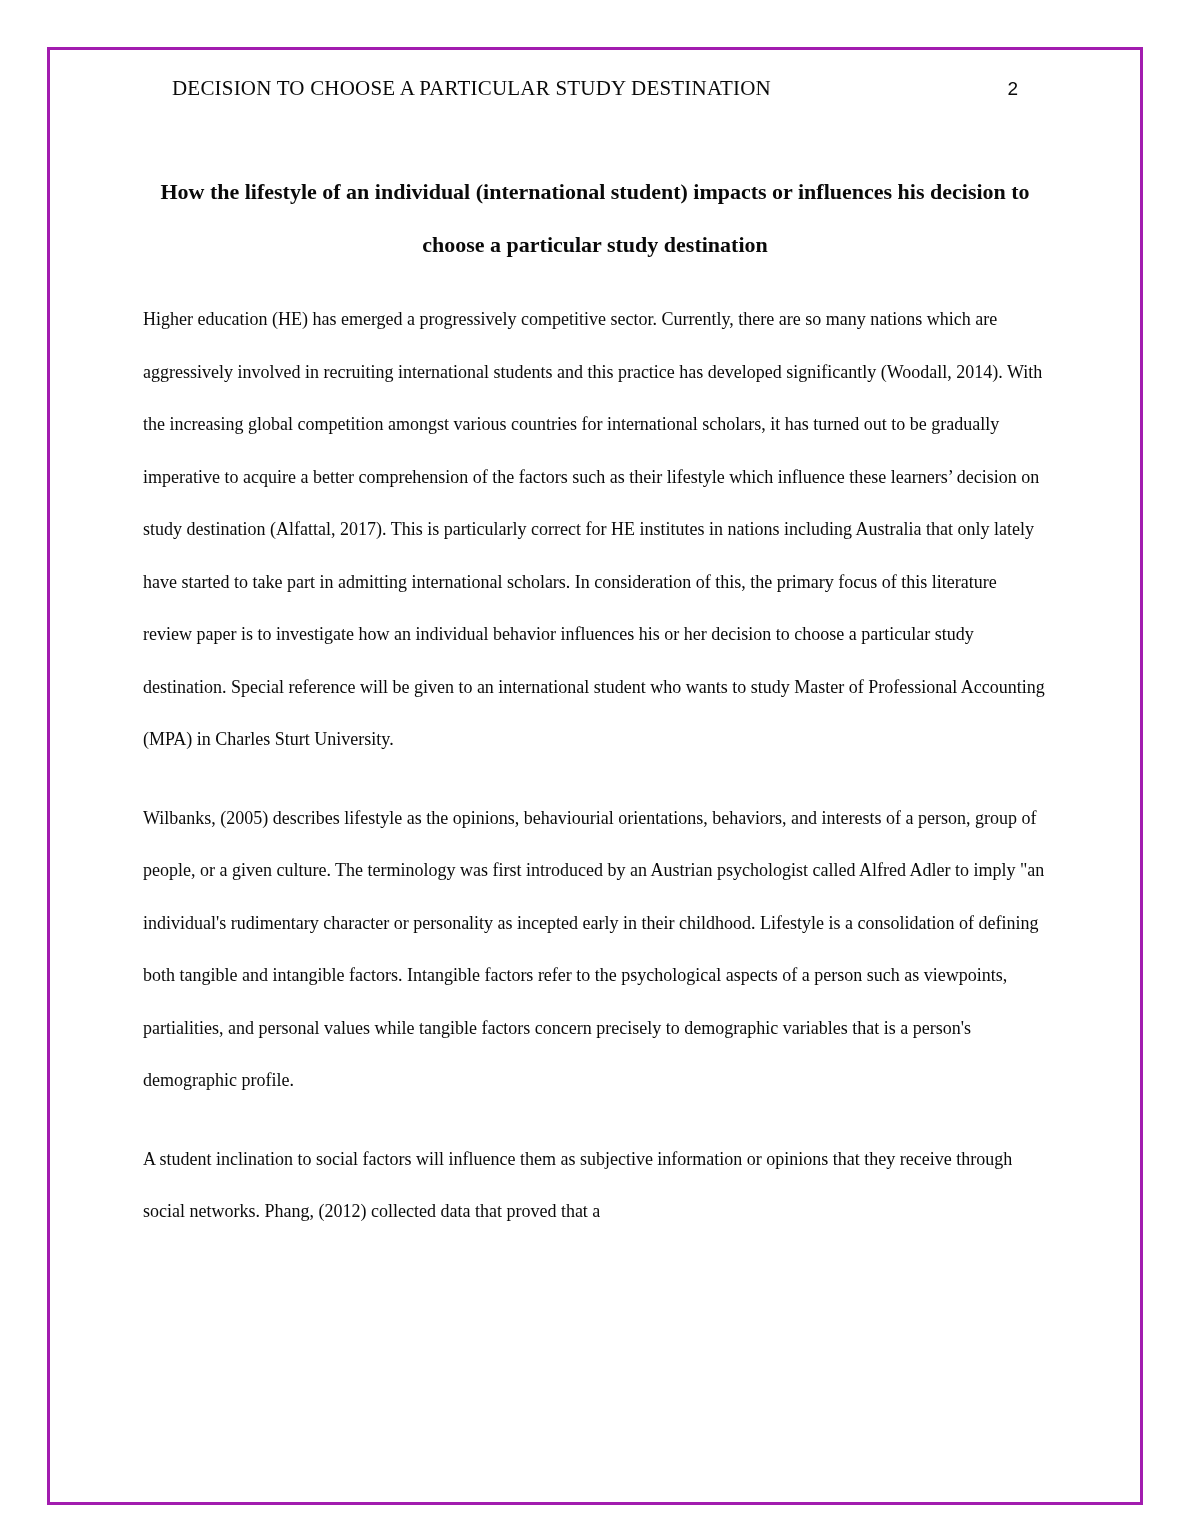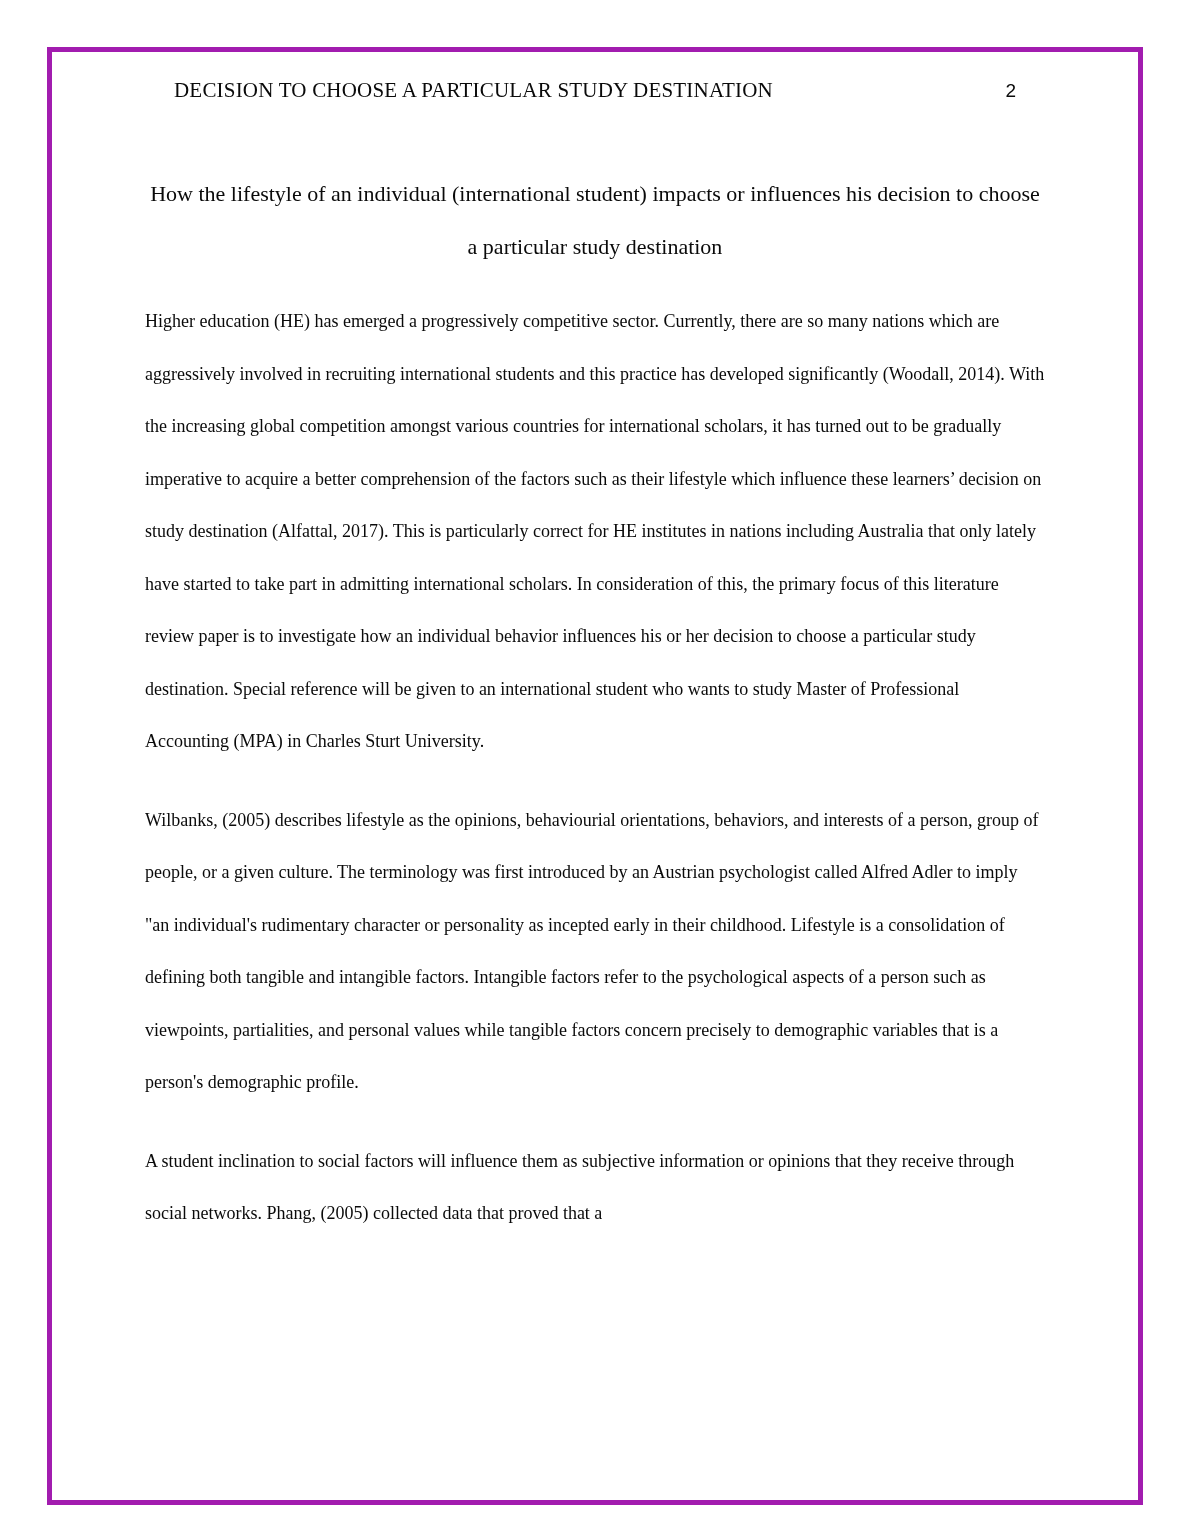--- a/index.html
+++ b/index.html
@@ -14,21 +14,21 @@
     font-family: "Liberation Serif", serif;
     color: #0a0a0a;
     -webkit-font-smoothing: antialiased;
   }
   .page-frame {
     position: absolute;
     left: 47px;
     top: 47px;
     width: 1096px;
     height: 1458px;
-    border: 5px solid #a21caf;
+    border: 3px solid #a21caf;
     box-sizing: border-box;
     background: #ffffff;
     overflow: hidden;
   }
   .content {
     padding: 0 93px;
   }
   .page-header {
     display: flex;
     justify-content: space-between;
@@ -43,21 +43,21 @@
     white-space: nowrap;
   }
   .page-number {
     margin-right: 29px;
     font-family: "Liberation Sans", sans-serif;
     font-size: 19px;
   }
   .doc-title {
     margin: 62px auto 0 auto;
     font-size: 22px;
-    font-weight: normal;
+    font-weight: bold;
     text-align: center;
     line-height: 53px;
     max-width: 908px;
   }
   .body-text {
     margin-top: 22px;
   }
   .body-text p {
     font-size: 18px;
     line-height: 52.5px;
@@ -74,17 +74,17 @@
     <div class="page-header">
       <span class="running-head">DECISION TO CHOOSE A PARTICULAR STUDY DESTINATION</span>
       <span class="page-number">2</span>
     </div>
 
     <h1 class="doc-title">How the lifestyle of an individual (international student) impacts or influences his decision to choose a particular study destination</h1>
 
     <div class="body-text">
       <p>Higher education (HE) has emerged a progressively competitive sector. Currently, there are so many nations which are aggressively involved in recruiting international students and this practice has developed significantly (Woodall, 2014). With the increasing global competition amongst various countries for international scholars, it has turned out to be gradually imperative to acquire a better comprehension of the factors such as their lifestyle which influence these learners’ decision on study destination (Alfattal, 2017). This is particularly correct for HE institutes in nations including Australia that only lately have started to take part in admitting international scholars. In consideration of this, the primary focus of this literature review paper is to investigate how an individual behavior influences his or her decision to choose a particular study destination. Special reference will be given to an international student who wants to study Master of Professional Accounting (MPA) in Charles Sturt University.</p>
       <p>Wilbanks, (2005) describes lifestyle as the opinions, behaviourial orientations, behaviors, and interests of a person, group of people, or a given culture. The terminology was first introduced by an Austrian psychologist called Alfred Adler to imply "an individual's rudimentary character or personality as incepted early in their childhood. Lifestyle is a consolidation of defining both tangible and intangible factors. Intangible factors refer to the psychological aspects of a person such as viewpoints, partialities, and personal values while tangible factors concern precisely to demographic variables that is a person's demographic profile.</p>
-      <p>A student inclination to social factors will influence them as subjective information or opinions that they receive through social networks. Phang, (2005) collected data that proved that a</p>
+      <p>A student inclination to social factors will influence them as subjective information or opinions that they receive through social networks. Phang, (2012) collected data that proved that a</p>
     </div>
 
   </div>
 </div>
 
 </body></html>

